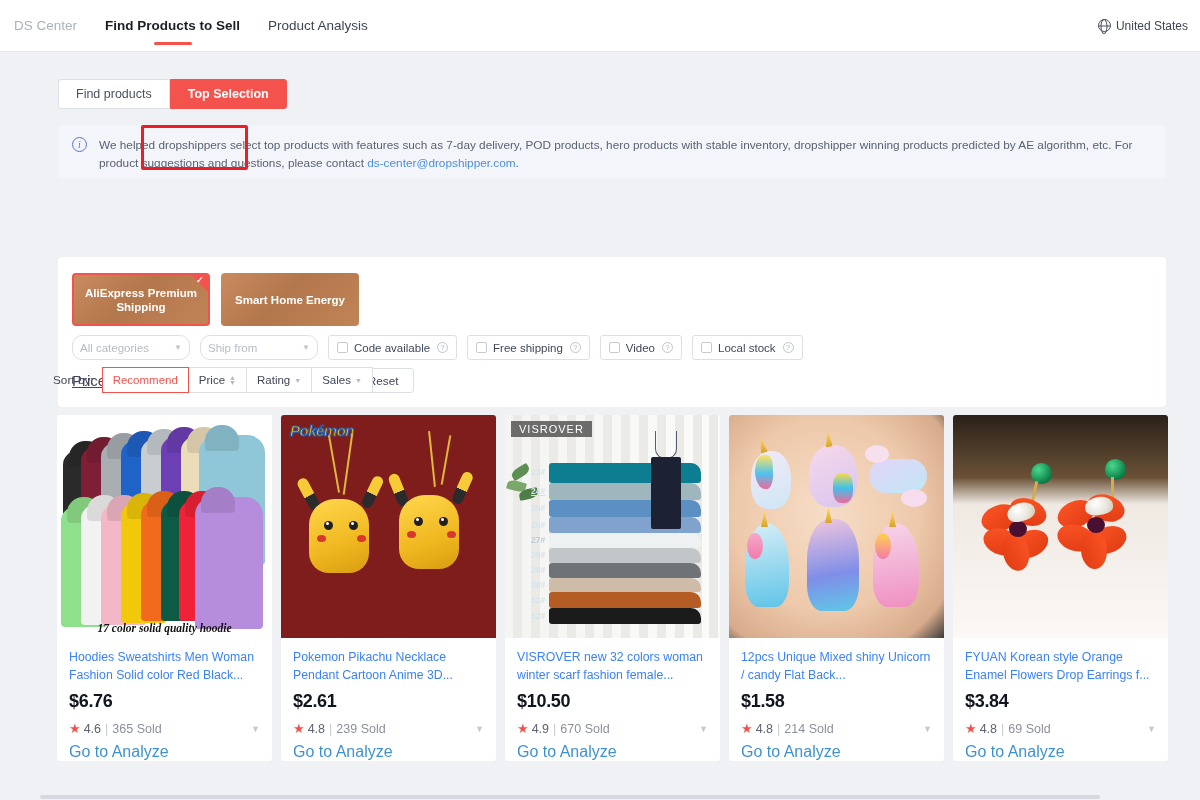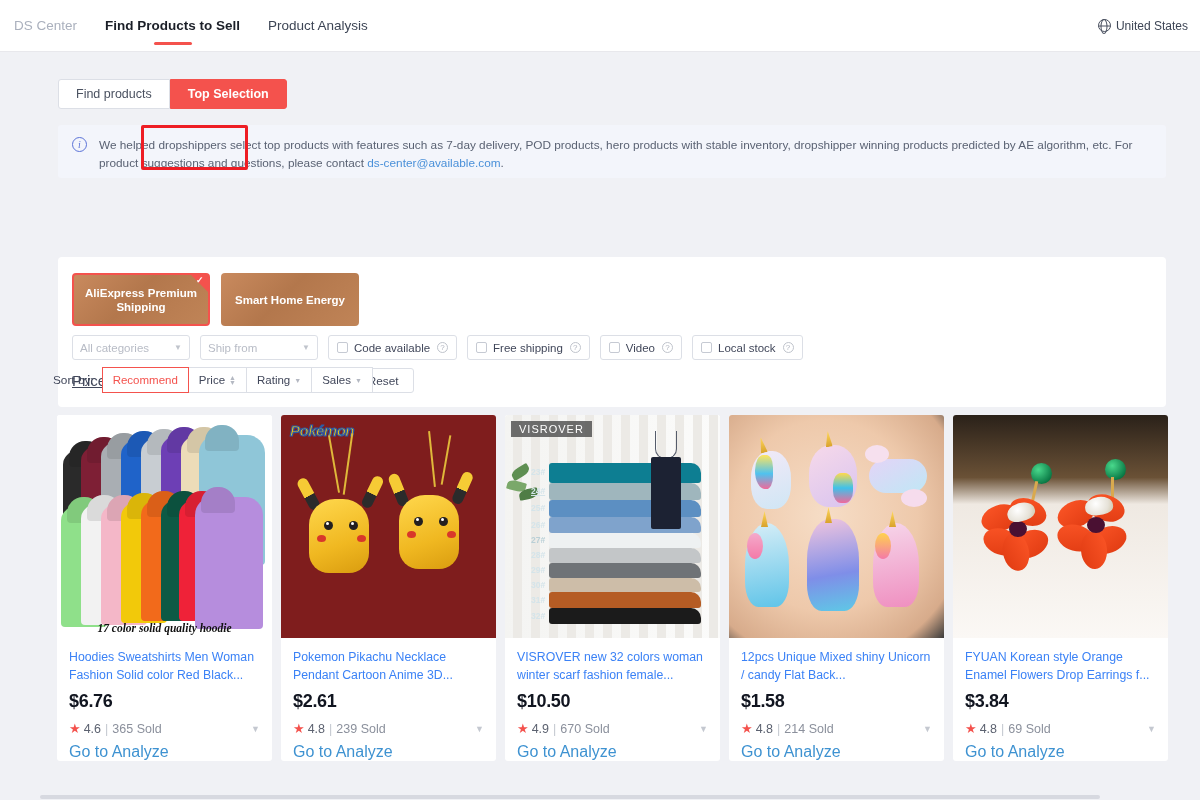--- a/index.html
+++ b/index.html
@@ -102,21 +102,21 @@
     position: absolute; right: 0; top: 0; width: 0; height: 0;
     border-top: 17px solid #f4524d; border-left: 17px solid transparent;
   }
   .tile-check span {
     position: absolute; left: -12px; top: -16px; color: #fff; font-size: 9px; line-height: 1;
   }
 
   
   .filter-row1 { position: absolute; left: 14px; top: 78px; display: flex; align-items: center; gap: 10px; }
   .sel-box {
-    width: 118px; height: 25px; border: 1px solid #dcdfe6; border-radius: 3px;
+    width: 118px; height: 25px; border: 1px solid #dcdfe6; border-radius: 10px;
     background: #fff; display: flex; align-items: center; padding: 0 7px;
     font-size: 11.5px; color: #b8bcc6; cursor: pointer;
   }
   .sel-box .caret { margin-left: auto; color: #c0c4cc; font-size: 8px; }
   .chk-box {
     height: 25px; border: 1px solid #dcdfe6; border-radius: 3px; background: #fff;
     display: flex; align-items: center; gap: 6px; padding: 0 8px;
     font-size: 11.5px; color: #41475a; cursor: pointer; white-space: nowrap;
   }
   .cb { width: 11px; height: 11px; border: 1px solid #c6cad3; border-radius: 2px; background: #fff; }
@@ -259,21 +259,21 @@
   <div class="content">
 
     <div class="tab-switch">
       <div class="tab-btn">Find products</div>
       <div class="tab-btn active">Top Selection</div>
     </div>
 
     <div class="info-banner">
       <div class="info-icon">i</div>
       <div class="info-text">
-        <span>We helped dropshippers select top products with features such as 7-day delivery, POD products, hero products with stable inventory, dropshipper winning products predicted by AE algorithm, etc. For product suggestions and questions, please contact </span><a href="#">ds-center@available.com</a><span>.</span>
+        <span>We helped dropshippers select top products with features such as 7-day delivery, POD products, hero products with stable inventory, dropshipper winning products predicted by AE algorithm, etc. For product suggestions and questions, please contact </span><a href="#">ds-center@dropshipper.com</a><span>.</span>
       </div>
     </div>
 
     <div class="hl-box"></div>
 
     <div class="filter-panel">
 
       <div class="cat-tiles">
         <div class="cat-tile selected">
           <span>AliExpress Premium Shipping</span>

